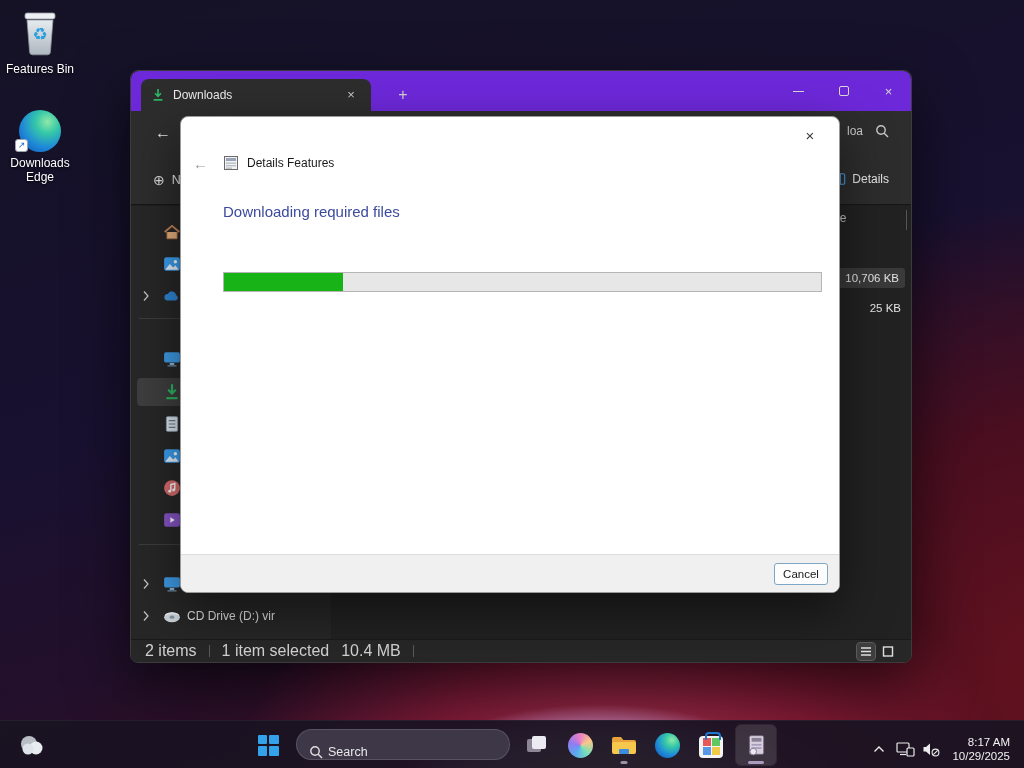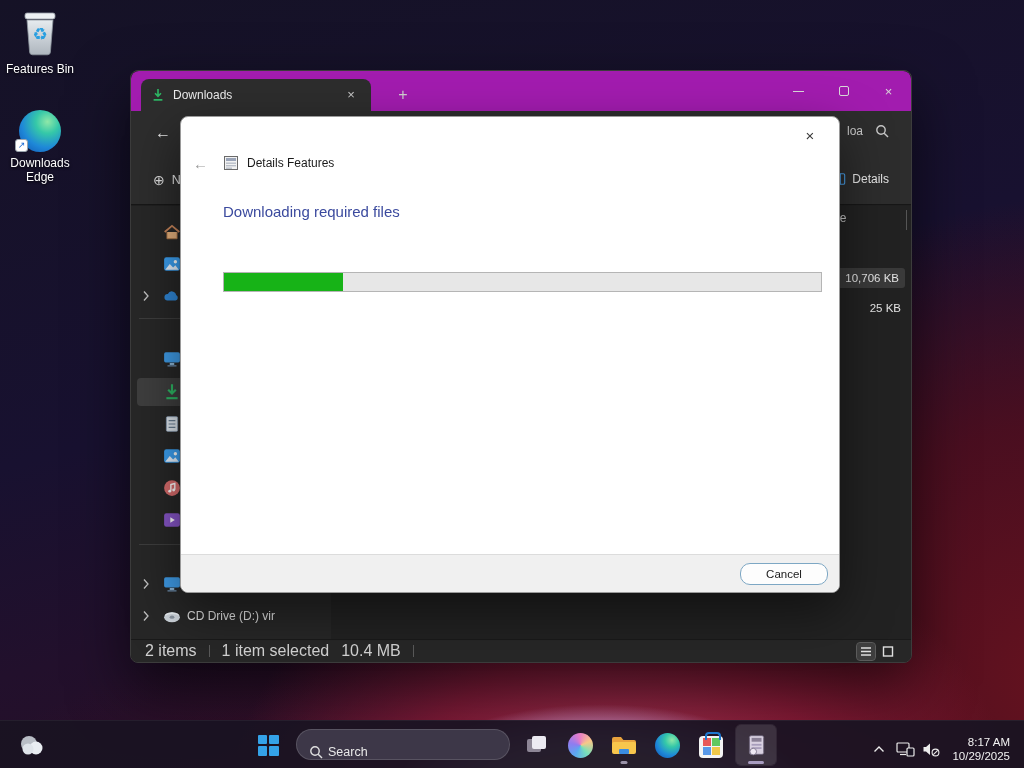--- a/index.html
+++ b/index.html
@@ -22,21 +22,21 @@
   #icon-edge { left:2px; top:102px; }
   .bin-recycle-glyph { position:absolute; left:50%; top:16px; transform:translateX(-50%); color:#2a9fe0; font-size:17px; }
   .edge-ball { width:42px; height:42px; border-radius:50%;
     background: radial-gradient(circle at 68% 28%, #8fe8a8 0%, #35c8a8 28%, #1e88d8 62%, #1050b0 100%); position:relative; }
   .shortcut-badge { position:absolute; left:13px; bottom:0; width:13px; height:13px; background:#fff; border:1px solid #9aa4ae;
     border-radius:3px; font-size:9px; line-height:11px; color:#1a6ad4; text-align:center; }
 
   
   #explorer { position:absolute; left:130px; top:70px; width:782px; height:593px; background:#202020;
     border-radius:8px; border:1px solid #3c3c3c; box-shadow:0 24px 60px rgba(0,0,0,.6); z-index:10; overflow:hidden; }
-  .titlebar { position:absolute; left:0; top:0; right:0; height:40px; background:#a21caf; border-radius:8px 8px 0 0; }
+  .titlebar { position:absolute; left:0; top:0; right:0; height:40px; background:#6d28d9; border-radius:8px 8px 0 0; }
   .tab { position:absolute; left:10px; top:8px; width:230px; height:32px; background:#2d2d2d; border-radius:8px 8px 0 0;
     display:flex; align-items:center; padding:0 10px; }
   .tab .tab-label { font-size:12px; color:#ececec; margin-left:8px; flex:1; }
   .tab .tab-close { width:20px; height:20px; border-radius:4px; color:#c8c8c8; font-size:13px; line-height:19px; text-align:center; }
   .newtab-btn { position:absolute; left:258px; top:10px; width:28px; height:28px; color:#cfcfcf; font-size:16px; line-height:27px; text-align:center; border-radius:4px; }
   .win-controls { position:absolute; right:0; top:0; height:40px; display:flex; }
   .win-btn { width:45px; height:40px; display:flex; align-items:center; justify-content:center; color:#d8d8d8; font-size:13px; }
   .min-glyph { display:block; width:11px; height:1px; background:#d8d8d8; }
   .max-glyph { display:block; width:10px; height:10px; border:1px solid #d8d8d8; border-radius:2px; }
 
@@ -76,22 +76,22 @@
     box-shadow:0 18px 50px rgba(0,0,0,.5); z-index:50; border:1px solid #9a9a9a; }
   .dlg-close { position:absolute; right:18px; top:8px; width:22px; height:22px; color:#3a3a3a; font-size:15px; line-height:22px; text-align:center; }
   .dlg-header { position:absolute; left:12px; top:36px; height:20px; display:flex; align-items:center; }
   .dlg-back { color:#9a9a9a; font-size:15px; width:26px; }
   .dlg-app-icon { width:16px; height:16px; margin-left:4px; }
   .dlg-title { font-size:12px; color:#1b1b1b; margin-left:8px; }
   .dlg-heading { position:absolute; left:42px; top:86px; font-size:15px; color:var(--heading-blue,#3b4a9e); }
   .progress-track { position:absolute; left:42px; top:155px; width:599px; height:20px; background:#e7e7e7; border:1px solid #b5b5b5; }
   .progress-fill { height:100%; background:var(--accent-green,#17b317); }
   .dlg-footer { position:absolute; left:0; right:0; bottom:0; height:38px; background:#f0f0f0; border-top:1px solid #dcdcdc; border-radius:0 0 8px 8px; }
-  .cancel-btn { position:absolute; right:11px; top:8px; width:88px; height:22px; background:#fdfdfd; border:1px solid #7da7c4;
-    border-radius:10px; font-size:11.5px; color:#1a1a1a; font-family:"Liberation Sans", sans-serif; }
+  .cancel-btn { position:absolute; right:11px; top:8px; width:54px; height:22px; background:#fdfdfd; border:1px solid #7da7c4;
+    border-radius:3px; font-size:11.5px; color:#1a1a1a; font-family:"Liberation Sans", sans-serif; }
 
   
   #taskbar { position:absolute; left:0; top:720px; width:1024px; height:48px; background:rgba(25,19,34,.94);
     border-top:1px solid rgba(255,255,255,.05); z-index:100; }
   .tb-btn { position:absolute; top:4px; width:40px; height:40px; border-radius:5px; display:flex; align-items:center; justify-content:center; }
   .tb-btn.active-app { background:rgba(255,255,255,.13); outline:1px solid rgba(255,255,255,.08); }
   .run-dash { position:absolute; bottom:1px; left:50%; transform:translateX(-50%); height:3px; border-radius:2px; background:#a89cc0; }
   .start-grid { width:21px; height:21px; display:grid; grid-template-columns:1fr 1fr; gap:2px; }
   .start-grid span { background:#34a2e8; border-radius:1px; }
   .tb-search { position:absolute; left:296px; top:8px; width:214px; height:31px; background:#3d3748; border:1px solid rgba(255,255,255,.14);

